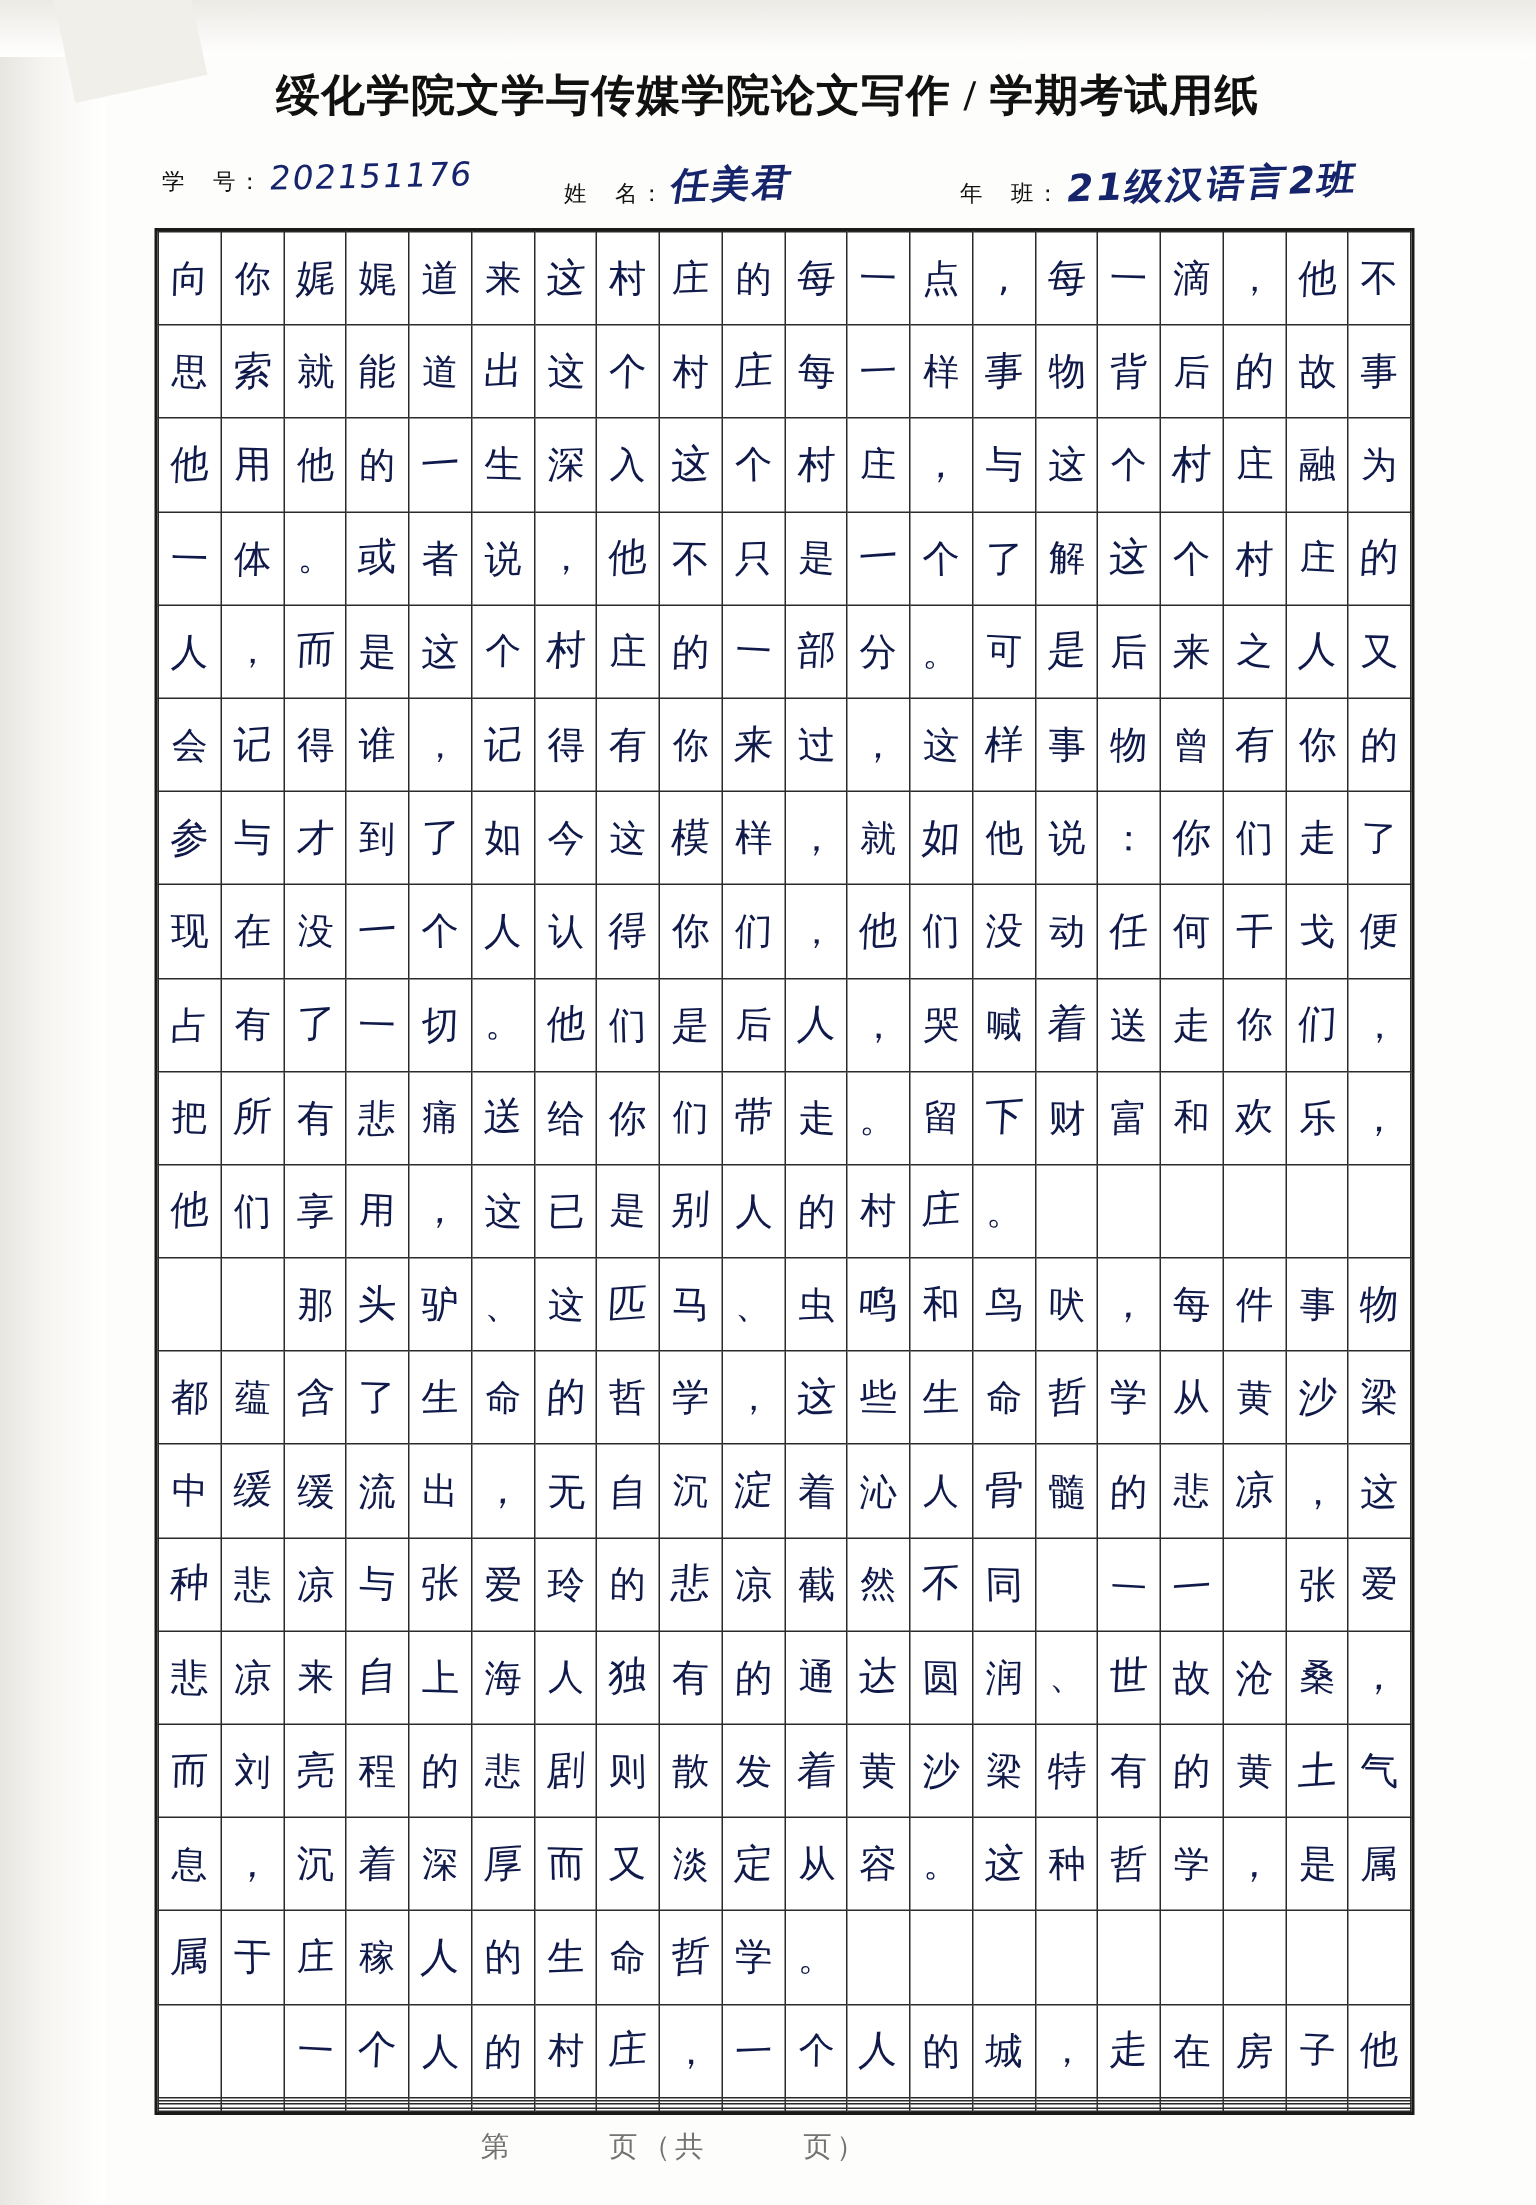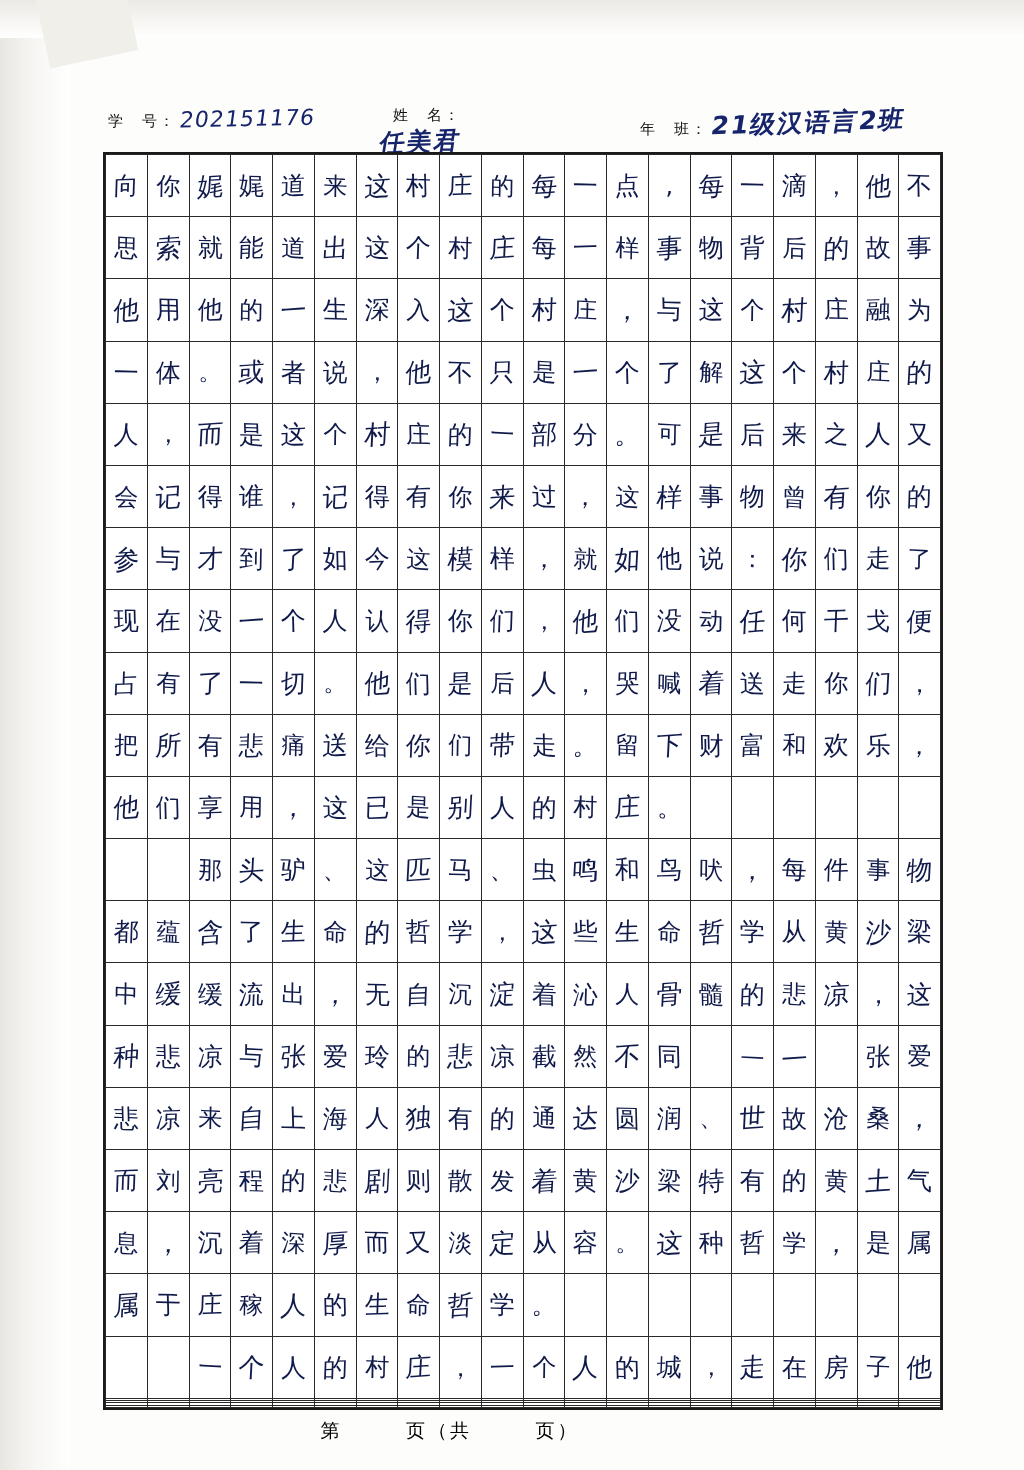--- a/index.html
+++ b/index.html
@@ -86,21 +86,21 @@
   .meta-hand {
     font-family: "DejaVu Sans", sans-serif;
     font-size: 25px;
     color: #16246b;
     margin-left: 4px;
     transform: skewX(-11deg) rotate(-2deg);
     letter-spacing: 2px;
     font-weight: bold;
   }
   #f-id { left: 0px; }
-  #f-name { left: 268px; flex-direction: column; }
+  #f-name { left: 268px; }
   #f-class { left: 532px; justify-content: space-between; }
 
   
   .grid-wrap {
     position: absolute;
     left: 103px;
     top: 152px;
     width: 840px;
     height: 1258px;
     border: 2px solid #1a1a1a;
@@ -133,34 +133,35 @@
   .cell-char.v3 { transform: rotate(-4deg) skewX(-7deg); font-size: 26px; }
   .cell-char.v4 { transform: rotate(3deg) skewX(2deg); font-size: 24px; }
 
   .footer {
     position: absolute;
     top: 1418px;
     left: 0;
     width: 900px;
     text-align: center;
     font-size: 19px;
-    color: #000000;
+    color: #737373;
     letter-spacing: 3px;
   }
   .footer span { margin: 0; }
 </style>
 </head>
 <body>
 
 <div class="page">
 
   <div class="scan-shadow-left"></div>
   <div class="scan-shadow-top"></div>
   <div class="scan-corner"></div>
 
+  <div class="title">绥化学院文学与传媒学院论文写作 / 学期考试用纸</div>
 
   <div class="meta-row">
     <div class="meta-field" id="f-id">
       <span class="meta-label">学　号：</span>
       <span class="meta-value">202151176</span>
     </div>
     <div class="meta-field" id="f-name">
       <span class="meta-label">姓　名：</span>
       <span class="meta-hand">任美君</span>
     </div>

